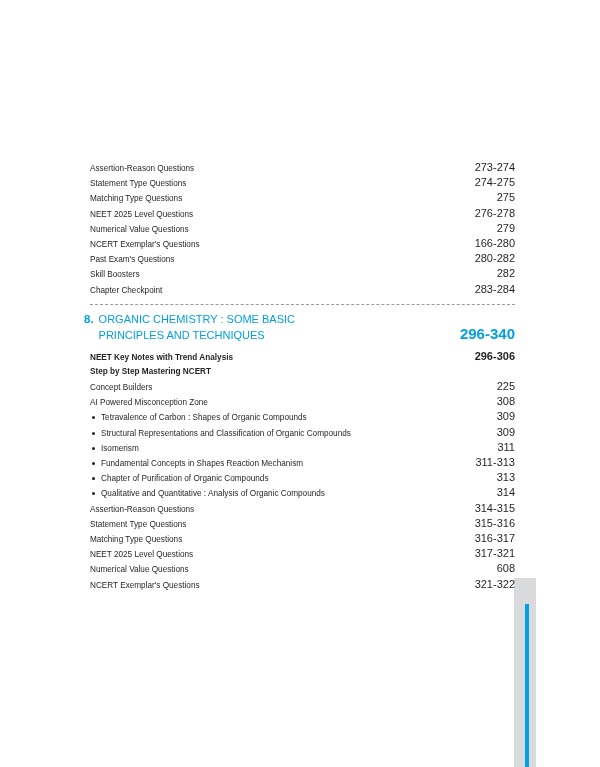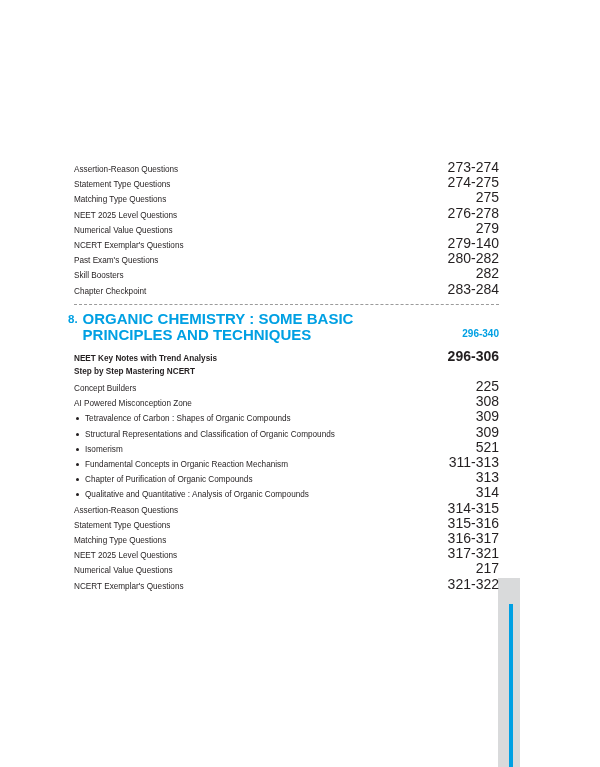--- a/index.html
+++ b/index.html
@@ -29,21 +29,21 @@
     position: absolute;
     right: 7px;
     top: 604px;
     width: 4px;
     height: 163px;
     background: #00a0e3;
   }
 
   .page {
     position: absolute;
-    left: 0;
+    left: 16px;
     top: 0;
     width: 520px;
     height: 767px;
   }
 
   .toc {
     position: absolute;
     left: 74px;
     top: 160px;
     width: 425px;
@@ -57,21 +57,21 @@
     font-size: 8.2px;
     line-height: 15.2px;
     height: 15.2px;
     color: #231f20;
   }
   .row .label {
     white-space: nowrap;
   }
   .row .pages {
     white-space: nowrap;
-    font-size: 14px;
+    font-size: 11px;
     text-align: right;
   }
   .row.bold .label,
   .row.bold .pages {
     font-weight: bold;
   }
 
   
   .row.bullet .label {
     position: relative;
@@ -111,33 +111,33 @@
   }
   .chapter-num {
     color: #00a0e3;
     font-weight: bold;
     font-size: 11.5px;
     line-height: 16px;
     margin-right: 5px;
   }
   .chapter-title {
     color: #00a0e3;
+    font-weight: normal;
+    font-size: 11px;
+    line-height: 16px;
+    max-width: 290px;
+  }
+  .chapter-title .line2 {
+    display: block;
+  }
+  .chapter-pages {
+    color: #00a0e3;
     font-weight: bold;
     font-size: 15px;
     line-height: 16px;
-    max-width: 290px;
-  }
-  .chapter-title .line2 {
-    display: block;
-  }
-  .chapter-pages {
-    color: #00a0e3;
-    font-weight: bold;
-    font-size: 10px;
-    line-height: 16px;
     align-self: flex-end;
     padding-bottom: 1px;
   }
 </style>
 </head>
 <body>
 
 <div class="page">
 
   <div class="edge-gray"></div>
@@ -161,21 +161,21 @@
         <div class="row">
           <span class="label">NEET 2025 Level Questions</span>
           <span class="pages">276-278</span>
         </div>
         <div class="row">
           <span class="label">Numerical Value Questions</span>
           <span class="pages">279</span>
         </div>
         <div class="row">
           <span class="label">NCERT Exemplar's Questions</span>
-          <span class="pages">279-140</span>
+          <span class="pages">166-280</span>
         </div>
         <div class="row">
           <span class="label">Past Exam's Questions</span>
           <span class="pages">280-282</span>
         </div>
         <div class="row">
           <span class="label">Skill Boosters</span>
           <span class="pages">282</span>
         </div>
         <div class="row">
@@ -217,24 +217,24 @@
         <div class="row bullet">
           <span class="label">Tetravalence of Carbon : Shapes of Organic Compounds</span>
           <span class="pages">309</span>
         </div>
         <div class="row bullet">
           <span class="label">Structural Representations and Classification of Organic Compounds</span>
           <span class="pages">309</span>
         </div>
         <div class="row bullet">
           <span class="label">Isomerism</span>
-          <span class="pages">521</span>
-        </div>
-        <div class="row bullet">
-          <span class="label">Fundamental Concepts in Organic Reaction Mechanism</span>
+          <span class="pages">311</span>
+        </div>
+        <div class="row bullet">
+          <span class="label">Fundamental Concepts in Shapes Reaction Mechanism</span>
           <span class="pages">311-313</span>
         </div>
         <div class="row bullet">
           <span class="label">Chapter of Purification of Organic Compounds</span>
           <span class="pages">313</span>
         </div>
         <div class="row bullet">
           <span class="label">Qualitative and Quantitative : Analysis of Organic Compounds</span>
           <span class="pages">314</span>
         </div>
@@ -249,21 +249,21 @@
         <div class="row">
           <span class="label">Matching Type Questions</span>
           <span class="pages">316-317</span>
         </div>
         <div class="row">
           <span class="label">NEET 2025 Level Questions</span>
           <span class="pages">317-321</span>
         </div>
         <div class="row">
           <span class="label">Numerical Value Questions</span>
-          <span class="pages">217</span>
+          <span class="pages">608</span>
         </div>
         <div class="row">
           <span class="label">NCERT Exemplar's Questions</span>
           <span class="pages">321-322</span>
         </div>
       </div>
 
   </div>
 </div>
 

